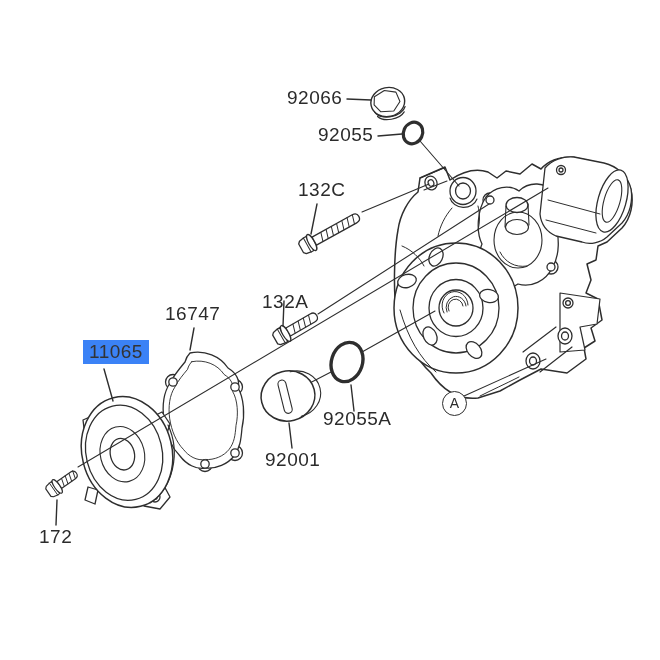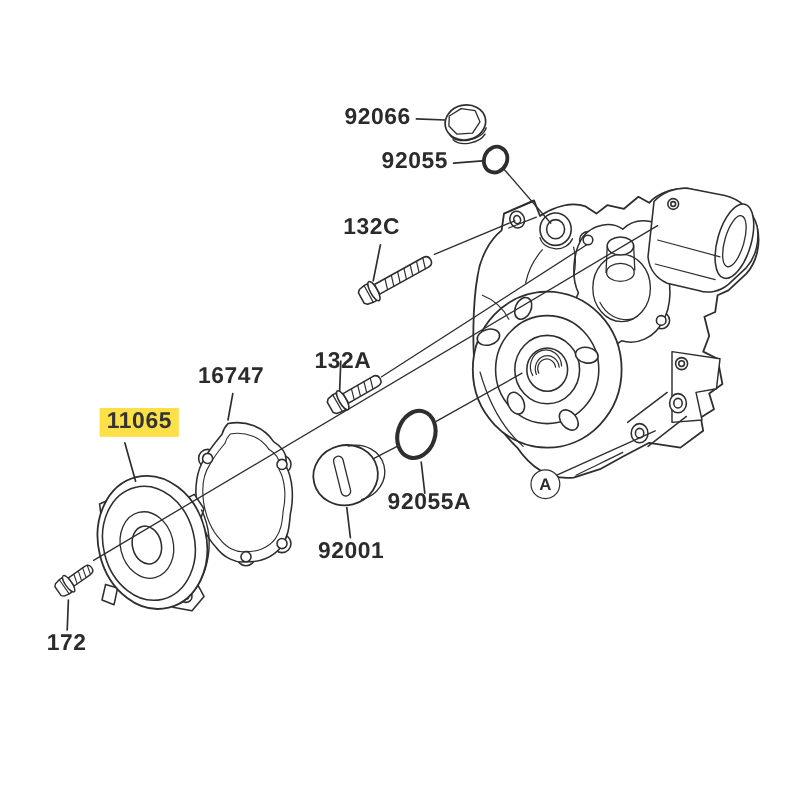--- a/index.html
+++ b/index.html
@@ -1,32 +1,32 @@
 <!DOCTYPE html>
 <html><head>
 <meta charset="utf-8">
 <style>
   html,body{margin:0;padding:0;}
   body{
     width:660px;height:660px;position:relative;overflow:hidden;
     background:#ffffff;
     font-family:"Liberation Sans", sans-serif;
   }
-  #stage{position:absolute;left:0;top:0;width:660px;height:540px;font-weight:bold;}
+  #stage{position:absolute;left:0;top:0;width:660px;height:540px;}
   svg{position:absolute;left:0;top:0;}
   .lbl{
     position:absolute;
     font-size:19px;
     letter-spacing:0.5px;
     color:#2b2b2b;
     white-space:nowrap;
     line-height:22px;
   }
   .lbl.hl{
-    background:#fde047;
+    background:#3b82f6;
     padding:1px 6px;
     color:#333;
   }
   .callout{
     position:absolute;
     width:23px;height:23px;
     border:1.6px solid #2e2e2e;
     border-radius:50%;
     text-align:center;
     line-height:23px;
@@ -251,21 +251,21 @@
     <line x1="194" y1="328" x2="190" y2="350"></line>
     <line x1="104" y1="369" x2="113" y2="401"></line>
     <line x1="56" y1="525" x2="57" y2="500"></line>
     <line x1="292" y1="448" x2="289" y2="423"></line>
     <line x1="354" y1="411" x2="351" y2="385"></line>
   </g>
 </svg>
 
 <div class="lbl" style="left:287px;top:87px;">92066</div>
 <div class="lbl" style="left:318px;top:124px;">92055</div>
-<div class="lbl" style="left:286px;top:179px;">132C</div>
+<div class="lbl" style="left:298px;top:179px;">132C</div>
 <div class="lbl" style="left:262px;top:276px;margin-top:15px;">132A</div>
 <div class="lbl" style="left:165px;top:303px;">16747</div>
 <div class="lbl hl" style="left:83px;top:340px;">11065</div>
 <div class="lbl" style="left:39px;top:526px;">172</div>
 <div class="lbl" style="left:265px;top:449px;">92001</div>
 <div class="lbl" style="left:323px;top:408px;">92055A</div>
 <div class="callout" style="left:442px;top:391px;">A</div>
 
 </div>
 

